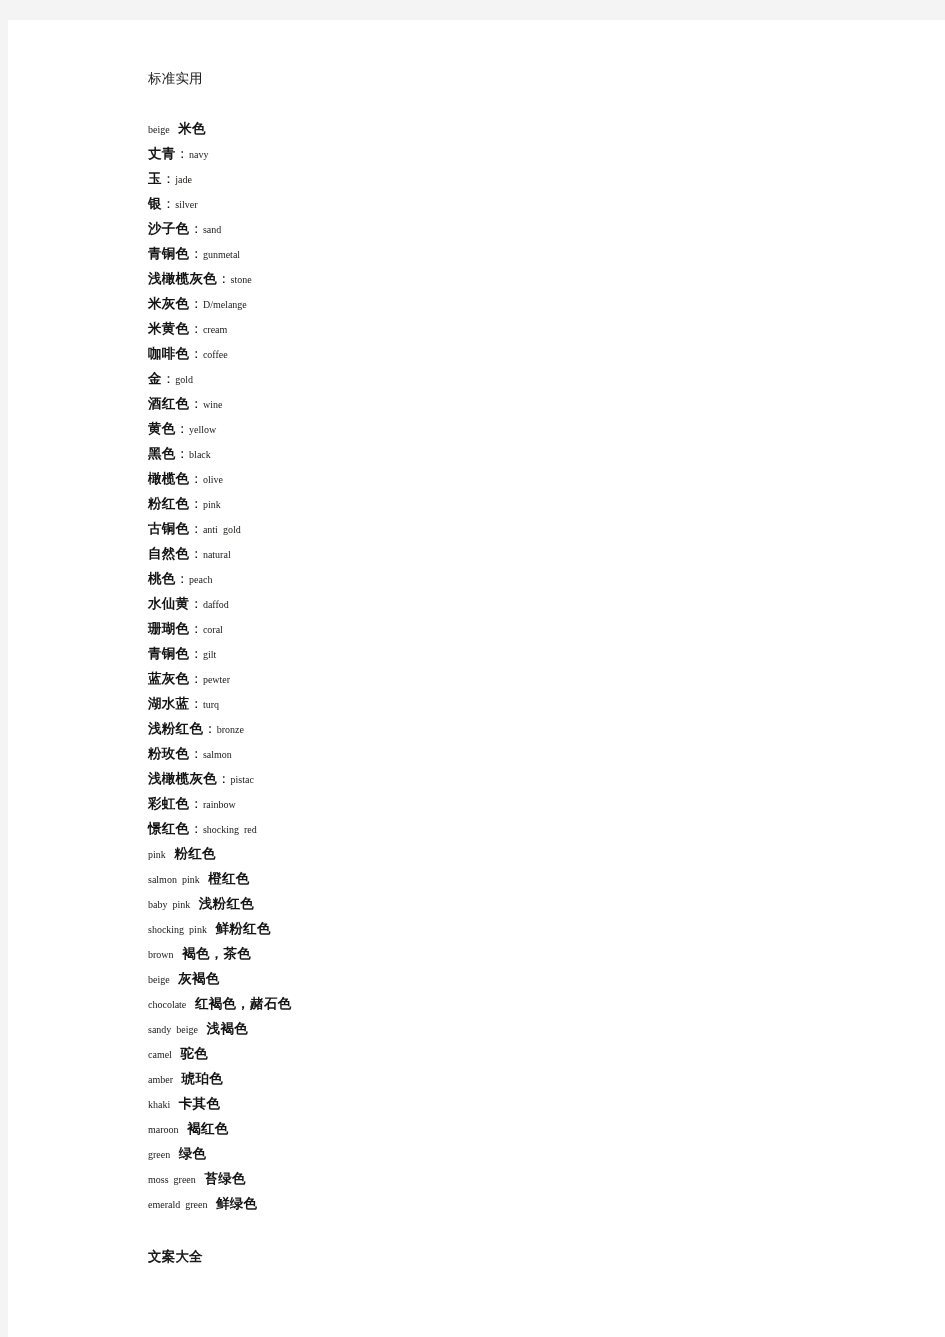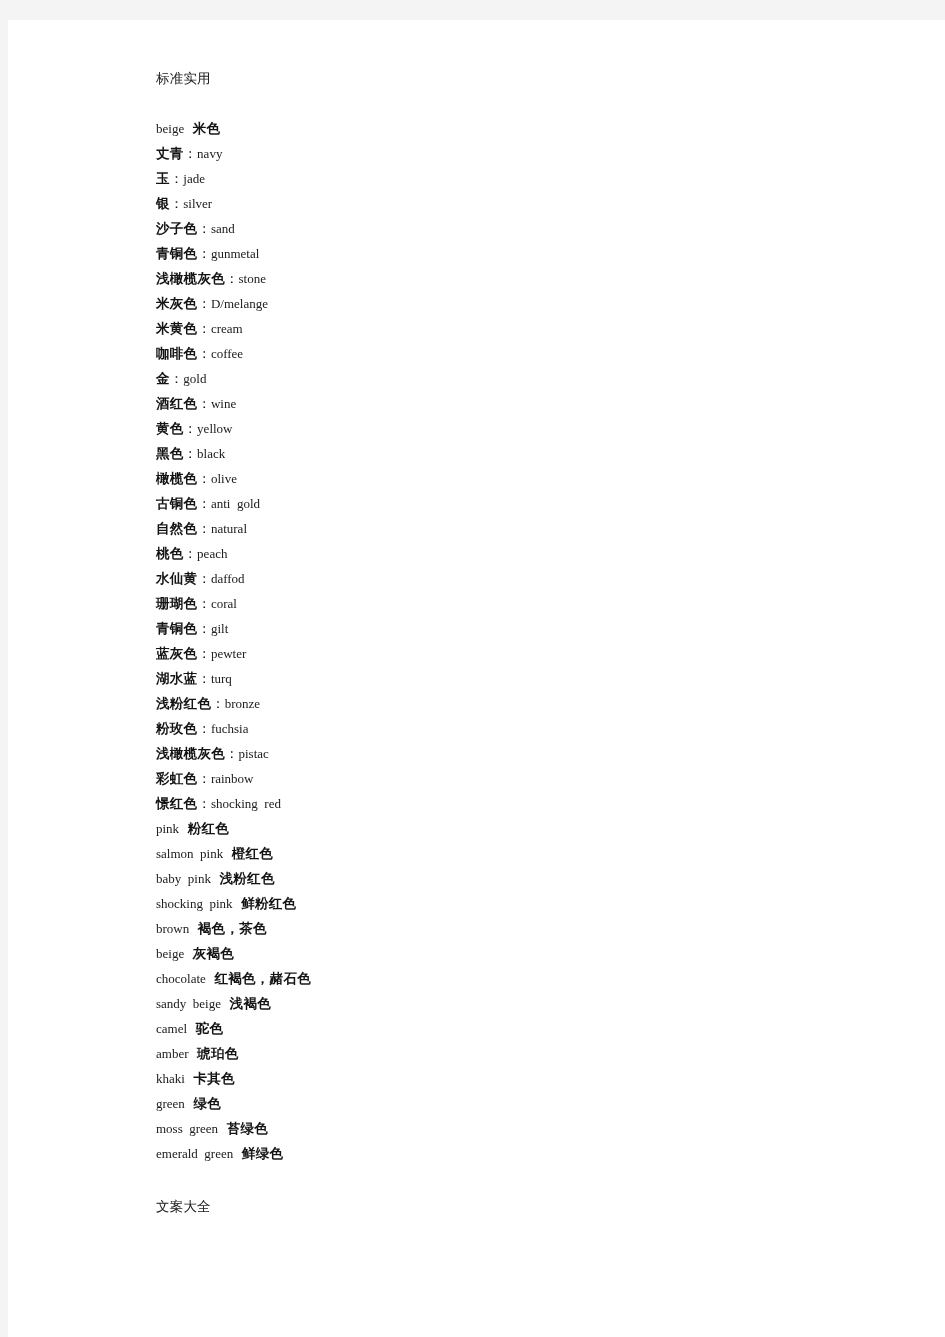--- a/index.html
+++ b/index.html
@@ -24,21 +24,20 @@
     height: 1317px;
     background: #ffffff;
     box-sizing: border-box;
   }
 
   .page-inner {
     position: absolute;
     left: 140px;
     top: 48px;
     right: 4px;
-    margin-left: 8px;
   }
 
   
   .doc-header {
     font-family: "DejaVu Sans", "Liberation Sans", sans-serif;
     font-size: 13.5px;
     line-height: 20px;
     color: #1a1a1a;
     letter-spacing: 0.2px;
     white-space: pre;
@@ -61,21 +60,21 @@
     line-height: 25px;
     height: 25px;
     color: #1a1a1a;
     white-space: pre;
     font-family: "Liberation Serif", "DejaVu Serif", serif;
   }
 
   
   .tok-en {
     font-family: "Liberation Serif", "DejaVu Serif", serif;
-    font-size: 13px;
+    font-size: 10px;
     color: #22201e;
   }
 
   
   .tok-cn {
     font-family: "DejaVu Sans", "Liberation Sans", sans-serif;
     font-size: 13.5px;
     color: #141414;
     letter-spacing: 0.3px;
     font-weight: bold;
@@ -93,20 +92,21 @@
     height: 30px;
   }
 
   .doc-footer {
     font-family: "DejaVu Sans", "Liberation Sans", sans-serif;
     font-size: 13.5px;
     line-height: 20px;
     color: #1a1a1a;
     letter-spacing: 0.2px;
     white-space: pre;
+    font-weight: bold;
   }
 </style>
 </head>
 <body>
 
 <div class="page-sheet">
   <div class="page-inner">
 
     <div class="doc-header">标准实用</div>
 
@@ -121,44 +121,46 @@
         <li class="vocab-line"><span class="tok-cn">青铜色</span><span class="tok-sep">：</span><span class="tok-en">gunmetal</span></li>
         <li class="vocab-line"><span class="tok-cn">浅橄榄灰色</span><span class="tok-sep">：</span><span class="tok-en">stone</span></li>
         <li class="vocab-line"><span class="tok-cn">米灰色</span><span class="tok-sep">：</span><span class="tok-en">D/melange</span></li>
         <li class="vocab-line"><span class="tok-cn">米黄色</span><span class="tok-sep">：</span><span class="tok-en">cream</span></li>
         <li class="vocab-line"><span class="tok-cn">咖啡色</span><span class="tok-sep">：</span><span class="tok-en">coffee</span></li>
         <li class="vocab-line"><span class="tok-cn">金</span><span class="tok-sep">：</span><span class="tok-en">gold</span></li>
         <li class="vocab-line"><span class="tok-cn">酒红色</span><span class="tok-sep">：</span><span class="tok-en">wine</span></li>
         <li class="vocab-line"><span class="tok-cn">黄色</span><span class="tok-sep">：</span><span class="tok-en">yellow</span></li>
         <li class="vocab-line"><span class="tok-cn">黑色</span><span class="tok-sep">：</span><span class="tok-en">black</span></li>
         <li class="vocab-line"><span class="tok-cn">橄榄色</span><span class="tok-sep">：</span><span class="tok-en">olive</span></li>
+        <li class="vocab-line"><span class="tok-cn">粉红色</span><span class="tok-sep">：</span><span class="tok-en">pink</span></li>
         <li class="vocab-line"><span class="tok-cn">古铜色</span><span class="tok-sep">：</span><span class="tok-en">anti  gold</span></li>
         <li class="vocab-line"><span class="tok-cn">自然色</span><span class="tok-sep">：</span><span class="tok-en">natural</span></li>
         <li class="vocab-line"><span class="tok-cn">桃色</span><span class="tok-sep">：</span><span class="tok-en">peach</span></li>
         <li class="vocab-line"><span class="tok-cn">水仙黄</span><span class="tok-sep">：</span><span class="tok-en">daffod</span></li>
         <li class="vocab-line"><span class="tok-cn">珊瑚色</span><span class="tok-sep">：</span><span class="tok-en">coral</span></li>
         <li class="vocab-line"><span class="tok-cn">青铜色</span><span class="tok-sep">：</span><span class="tok-en">gilt</span></li>
         <li class="vocab-line"><span class="tok-cn">蓝灰色</span><span class="tok-sep">：</span><span class="tok-en">pewter</span></li>
         <li class="vocab-line"><span class="tok-cn">湖水蓝</span><span class="tok-sep">：</span><span class="tok-en">turq</span></li>
         <li class="vocab-line"><span class="tok-cn">浅粉红色</span><span class="tok-sep">：</span><span class="tok-en">bronze</span></li>
-        <li class="vocab-line"><span class="tok-cn">粉玫色</span><span class="tok-sep">：</span><span class="tok-en">fuchsia</span></li>
+        <li class="vocab-line"><span class="tok-cn">粉玫色</span><span class="tok-sep">：</span><span class="tok-en">salmon</span></li>
         <li class="vocab-line"><span class="tok-cn">浅橄榄灰色</span><span class="tok-sep">：</span><span class="tok-en">pistac</span></li>
         <li class="vocab-line"><span class="tok-cn">彩虹色</span><span class="tok-sep">：</span><span class="tok-en">rainbow</span></li>
         <li class="vocab-line"><span class="tok-cn">憬红色</span><span class="tok-sep">：</span><span class="tok-en">shocking  red</span></li>
         <li class="vocab-line"><span class="tok-en">pink</span><span class="tok-sep">  </span><span class="tok-cn">粉红色</span></li>
         <li class="vocab-line"><span class="tok-en">salmon  pink</span><span class="tok-sep">  </span><span class="tok-cn">橙红色</span></li>
         <li class="vocab-line"><span class="tok-en">baby  pink</span><span class="tok-sep">  </span><span class="tok-cn">浅粉红色</span></li>
         <li class="vocab-line"><span class="tok-en">shocking  pink</span><span class="tok-sep">  </span><span class="tok-cn">鲜粉红色</span></li>
         <li class="vocab-line"><span class="tok-en">brown</span><span class="tok-sep">  </span><span class="tok-cn">褐色，茶色</span></li>
         <li class="vocab-line"><span class="tok-en">beige</span><span class="tok-sep">  </span><span class="tok-cn">灰褐色</span></li>
         <li class="vocab-line"><span class="tok-en">chocolate</span><span class="tok-sep">  </span><span class="tok-cn">红褐色，赭石色</span></li>
         <li class="vocab-line"><span class="tok-en">sandy  beige</span><span class="tok-sep">  </span><span class="tok-cn">浅褐色</span></li>
         <li class="vocab-line"><span class="tok-en">camel</span><span class="tok-sep">  </span><span class="tok-cn">驼色</span></li>
         <li class="vocab-line"><span class="tok-en">amber</span><span class="tok-sep">  </span><span class="tok-cn">琥珀色</span></li>
         <li class="vocab-line"><span class="tok-en">khaki</span><span class="tok-sep">  </span><span class="tok-cn">卡其色</span></li>
+        <li class="vocab-line"><span class="tok-en">maroon</span><span class="tok-sep">  </span><span class="tok-cn">褐红色</span></li>
         <li class="vocab-line"><span class="tok-en">green</span><span class="tok-sep">  </span><span class="tok-cn">绿色</span></li>
         <li class="vocab-line"><span class="tok-en">moss  green</span><span class="tok-sep">  </span><span class="tok-cn">苔绿色</span></li>
         <li class="vocab-line"><span class="tok-en">emerald  green</span><span class="tok-sep">  </span><span class="tok-cn">鲜绿色</span></li>
       </ul>
 
     <div class="footer-gap"></div>
 
     <div class="doc-footer">文案大全</div>
 
   </div>

